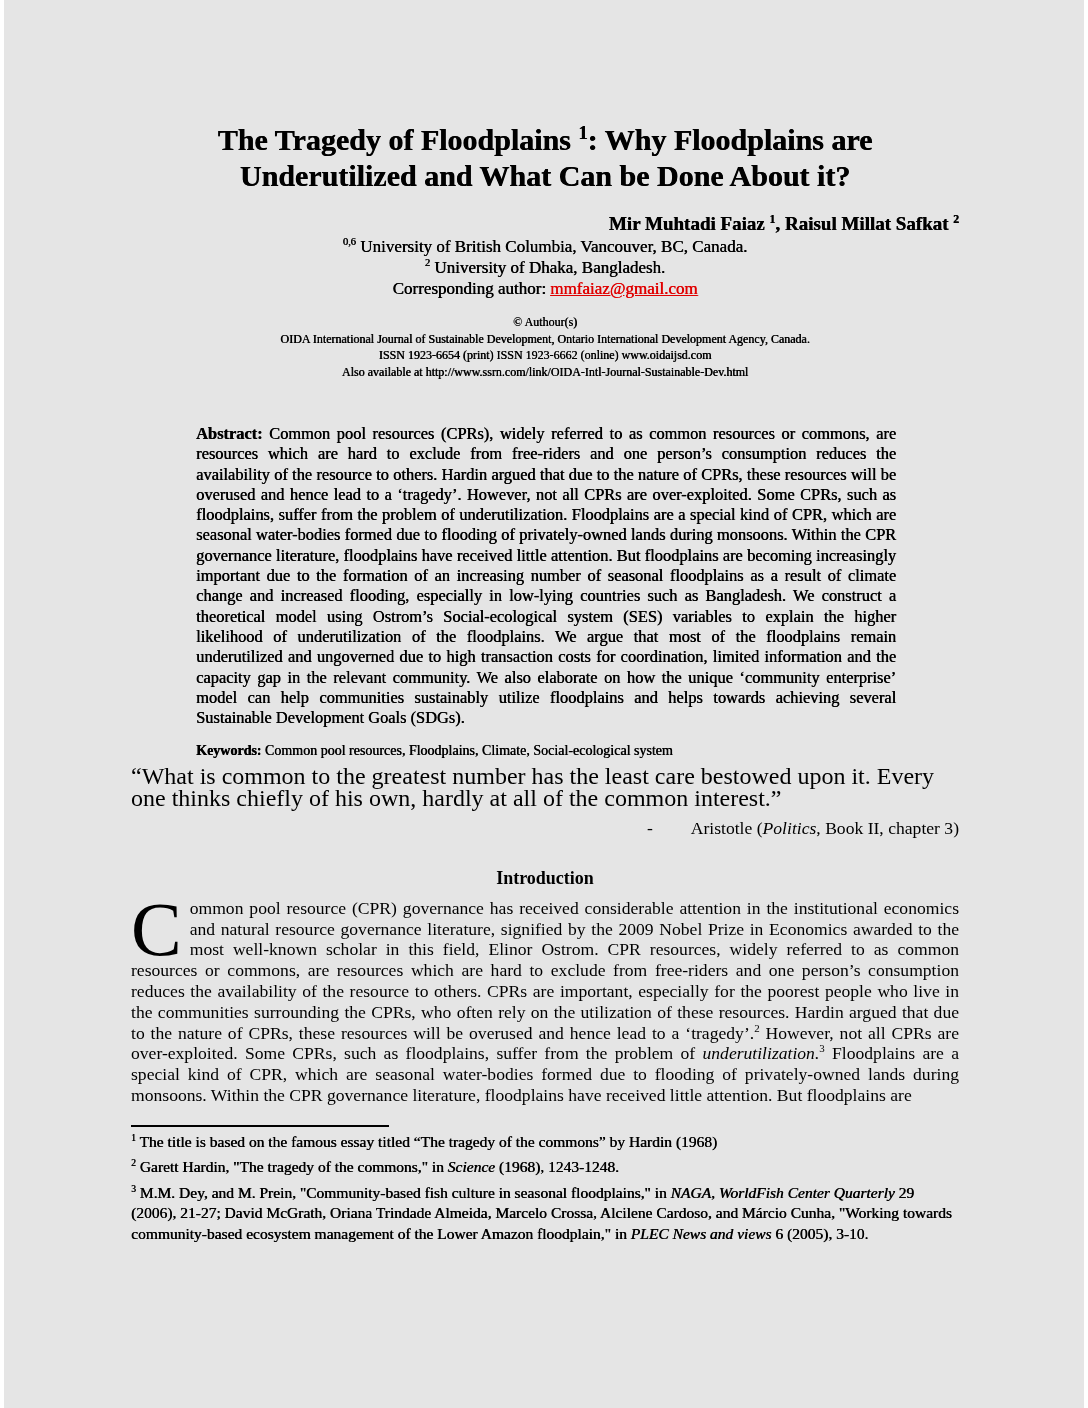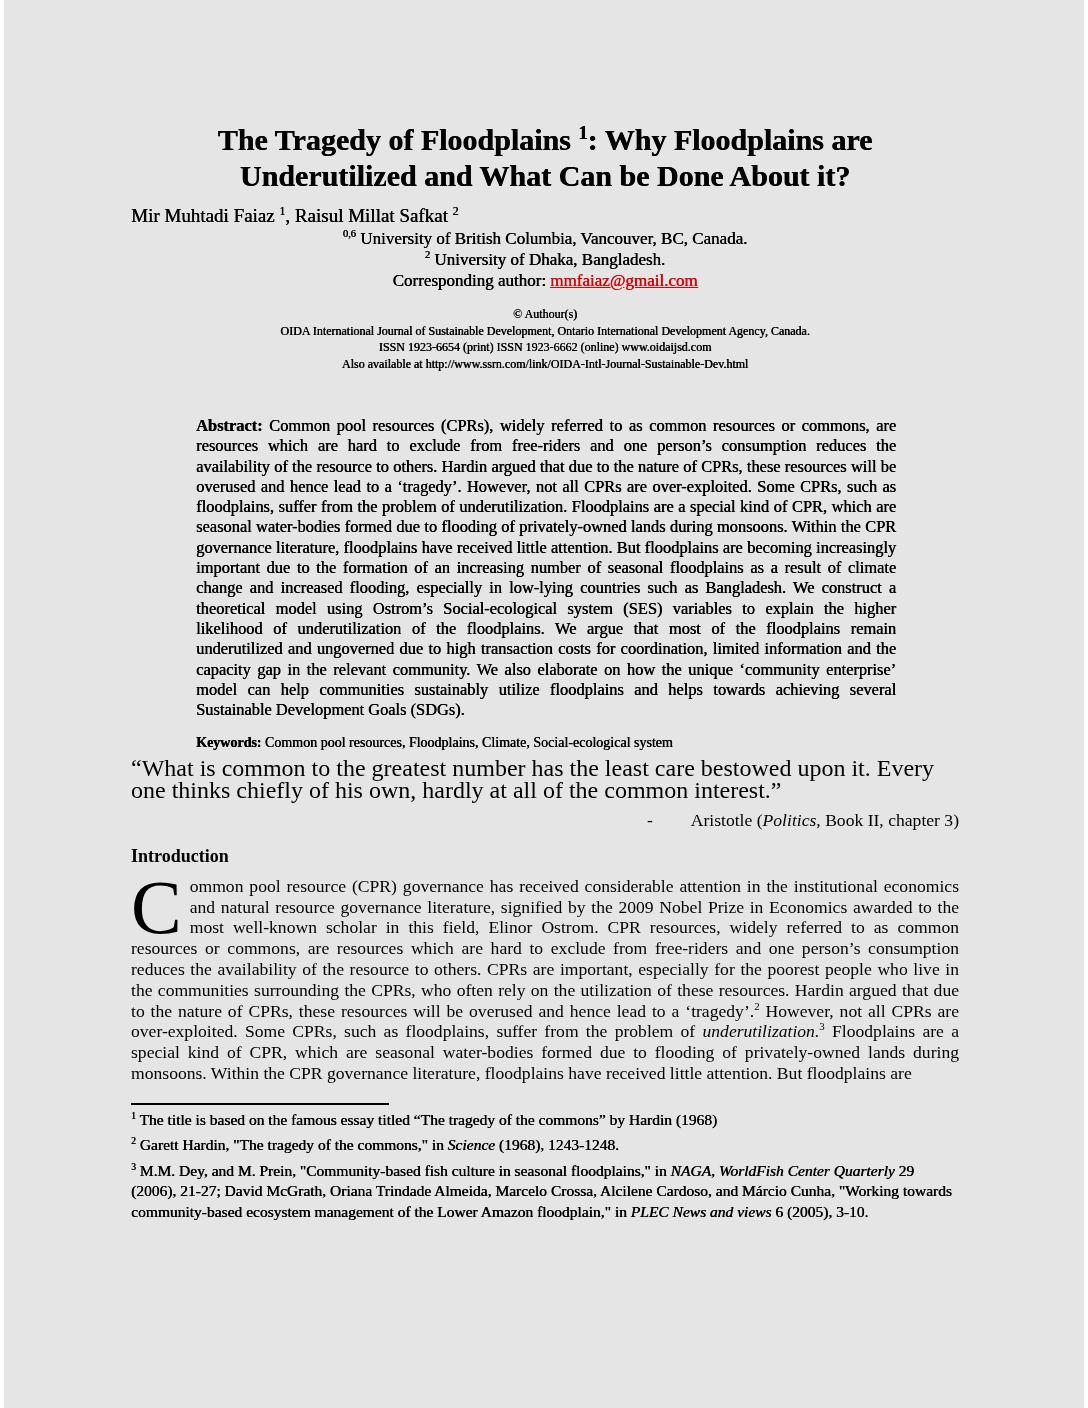--- a/index.html
+++ b/index.html
@@ -17,23 +17,23 @@
   }
   .heavy { text-shadow: 0.45px 0 0 currentColor; }
   sup { font-size: 62%; vertical-align: super; line-height: 0; }
   .title {
     font-size: 30px;
     line-height: 36px;
     font-weight: bold;
     text-align: center;
   }
   .authors {
-    margin-top: 10px;
-    text-align: left;
-    font-weight: normal;
+    margin-top: 18px;
+    text-align: right;
+    font-weight: bold;
     font-size: 19px;
     line-height: 24px;
   }
   .affil {
     text-align: center;
     font-size: 17px;
     line-height: 21px;
   }
   .email-link {
     color: #e00000;
@@ -63,23 +63,24 @@
     font-size: 24px;
     line-height: 22.5px;
   }
   .attribution {
     margin-top: 8px;
     font-size: 17.6px;
     text-align: right;
   }
   .attribution .dash { margin-right: 38px; }
   .intro-heading {
-    margin-top: 15px;
+    margin-top: 29px;
     font-size: 18px;
     font-weight: bold;
+    text-align: center;
   }
   .intro {
     margin-top: 9px;
     font-size: 17.6px;
     line-height: 20.8px;
     text-align: justify;
   }
   .dropcap {
     float: left;
     font-size: 76px;

